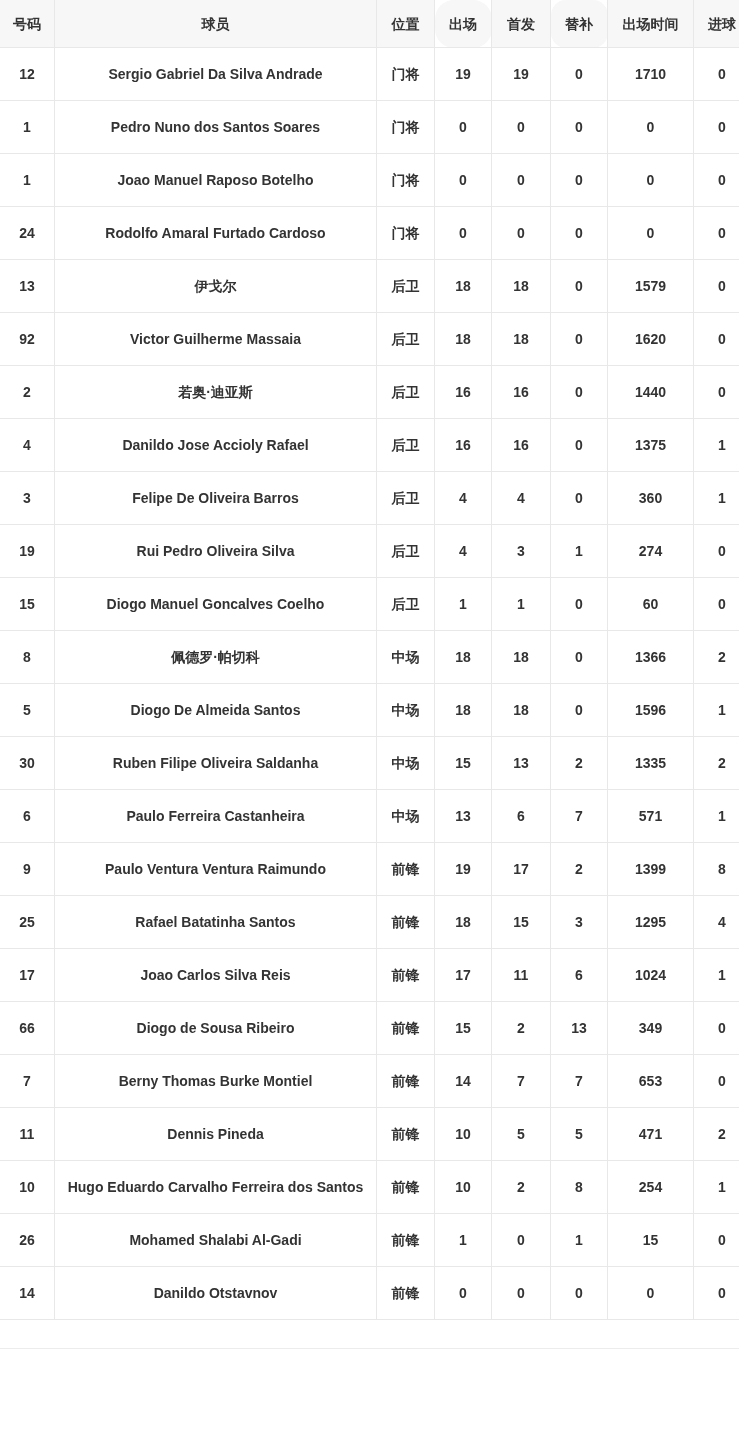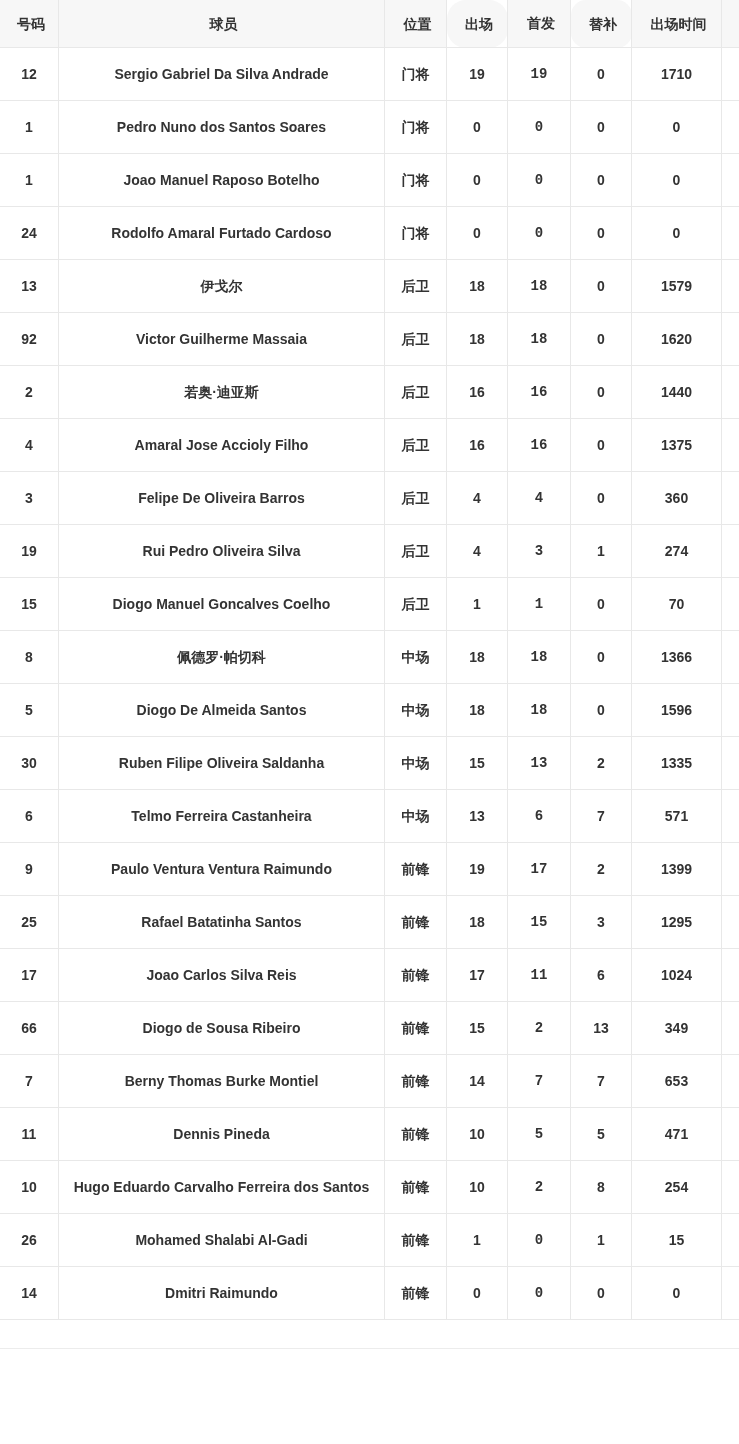--- a/index.html
+++ b/index.html
@@ -30,33 +30,32 @@
     overflow: hidden;
   }
   .stats-table th:first-child, .stats-table td:first-child { border-left: none; }
   .stats-table th:last-child,  .stats-table td:last-child  { border-right: none; }
   .stats-table thead th {
     background: #f7f7f7;
     height: 43px;
     line-height: 22px;
     border-top: none;
     font-weight: 700;
-    padding-left: 12px;
   }
   .stats-table tbody td {
     height: 48px;
     line-height: 24px;
     background: #ffffff;
   }
   
   .col-number        { width: 38px; }
   .col-player        { width: 305px; word-break: normal; margin-left: 20px; }
   .col-position      { width: 41px; }
   .col-appearances   { width: 40px; border-radius: 19px; }
-  .col-starts        { width: 42px; font-family: Liberation Mono, monospace; }
+  .col-starts        { width: 42px; }
   .col-subs          { width: 40px; border-radius: 15px; }
   .col-minutes       { width: 69px; white-space: nowrap; padding: 2px 2px; word-break: keep-all; }
   .col-goals         { width: 40px; }
   
   .stats-table tbody td.num { word-break: keep-all; white-space: nowrap; }
   .table-footer {
     width: 739px;
     height: 28px;
     border-bottom: 1px solid #ececec;
     background: #ffffff;
@@ -144,21 +143,21 @@
         <td class="col-player">若奥·迪亚斯</td>
         <td class="col-position">后卫</td>
         <td class="col-appearances num">16</td>
         <td class="col-starts num">16</td>
         <td class="col-subs num">0</td>
         <td class="col-minutes num">1440</td>
         <td class="col-goals num">0</td>
       </tr>
       <tr>
         <td class="col-number num">4</td>
-        <td class="col-player">Amaral Jose Accioly Filho</td>
+        <td class="col-player">Danildo Jose Accioly Rafael</td>
         <td class="col-position">后卫</td>
         <td class="col-appearances num">16</td>
         <td class="col-starts num">16</td>
         <td class="col-subs num">0</td>
         <td class="col-minutes num">1375</td>
         <td class="col-goals num">1</td>
       </tr>
       <tr>
         <td class="col-number num">3</td>
         <td class="col-player">Felipe De Oliveira Barros</td>
@@ -179,21 +178,21 @@
         <td class="col-minutes num">274</td>
         <td class="col-goals num">0</td>
       </tr>
       <tr>
         <td class="col-number num">15</td>
         <td class="col-player">Diogo Manuel Goncalves Coelho</td>
         <td class="col-position">后卫</td>
         <td class="col-appearances num">1</td>
         <td class="col-starts num">1</td>
         <td class="col-subs num">0</td>
-        <td class="col-minutes num">70</td>
+        <td class="col-minutes num">60</td>
         <td class="col-goals num">0</td>
       </tr>
       <tr>
         <td class="col-number num">8</td>
         <td class="col-player">佩德罗·帕切科</td>
         <td class="col-position">中场</td>
         <td class="col-appearances num">18</td>
         <td class="col-starts num">18</td>
         <td class="col-subs num">0</td>
         <td class="col-minutes num">1366</td>
@@ -214,21 +213,21 @@
         <td class="col-player">Ruben Filipe Oliveira Saldanha</td>
         <td class="col-position">中场</td>
         <td class="col-appearances num">15</td>
         <td class="col-starts num">13</td>
         <td class="col-subs num">2</td>
         <td class="col-minutes num">1335</td>
         <td class="col-goals num">2</td>
       </tr>
       <tr>
         <td class="col-number num">6</td>
-        <td class="col-player">Telmo Ferreira Castanheira</td>
+        <td class="col-player">Paulo Ferreira Castanheira</td>
         <td class="col-position">中场</td>
         <td class="col-appearances num">13</td>
         <td class="col-starts num">6</td>
         <td class="col-subs num">7</td>
         <td class="col-minutes num">571</td>
         <td class="col-goals num">1</td>
       </tr>
       <tr>
         <td class="col-number num">9</td>
         <td class="col-player">Paulo Ventura Ventura Raimundo</td>
@@ -304,21 +303,21 @@
         <td class="col-player">Mohamed Shalabi Al-Gadi</td>
         <td class="col-position">前锋</td>
         <td class="col-appearances num">1</td>
         <td class="col-starts num">0</td>
         <td class="col-subs num">1</td>
         <td class="col-minutes num">15</td>
         <td class="col-goals num">0</td>
       </tr>
       <tr>
         <td class="col-number num">14</td>
-        <td class="col-player">Dmitri Raimundo</td>
+        <td class="col-player">Danildo Otstavnov</td>
         <td class="col-position">前锋</td>
         <td class="col-appearances num">0</td>
         <td class="col-starts num">0</td>
         <td class="col-subs num">0</td>
         <td class="col-minutes num">0</td>
         <td class="col-goals num">0</td>
       </tr>
     </tbody>
 </table>
 <div class="table-footer"></div>

